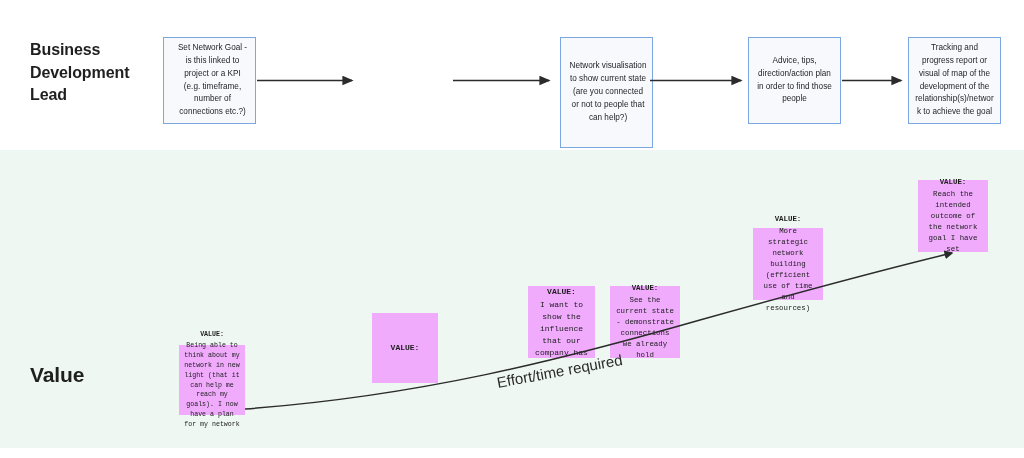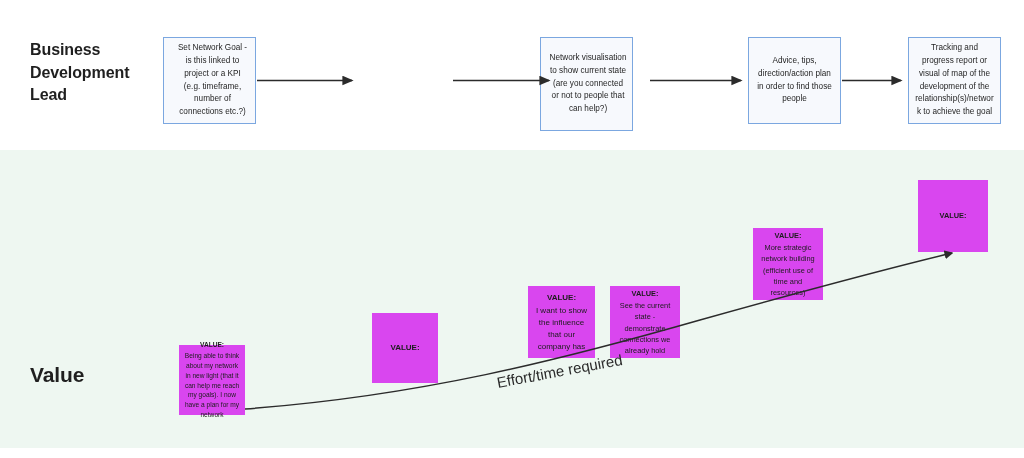--- a/index.html
+++ b/index.html
@@ -67,29 +67,30 @@
   .flow-arrows {
     position: absolute;
     left: 0; top: 0;
     width: 1024px; height: 458px;
     pointer-events: none;
   }
 
   
   .sticky {
     position: absolute;
-    background: #d946ef;
+    background: #f0abfc;
     color: #1c1c1c;
     font-size: 6.6px;
     line-height: 1.5;
     text-align: center;
     display: flex;
     align-items: center;
     justify-content: center;
     padding: 19px 4px;
+    font-family: Liberation Mono, monospace;
   }
   .sticky .note-inner { display: block; width: 100%; }
   .sticky .note-title {
     display: block;
     font-weight: bold;
     margin-bottom: 1px;
   }
 
   
   .curve-layer {
@@ -118,21 +119,21 @@
 
   <div class="row-label" id="label-bd">Business Development Lead</div>
 
   <div class="row-label" id="label-value">Value</div>
 
   <div class="process-box" style="left:163px; top:37px; width:93px; height:87px;padding-left:11px;">
     <span>Set Network Goal - is this linked to project or a KPI (e.g. timeframe, number of connections etc.?)</span>
   </div>
 
 
-  <div class="process-box" style="left:540px; top:37px; width:93px; height:94px;padding-left:8px;">
+  <div class="process-box" style="left:560px; top:37px; width:93px; height:111px;padding-left:8px;">
     <span>Network visualisation to show current state (are you connected or not to people that can help?)</span>
   </div>
 
   <div class="process-box" style="left:748px; top:37px; width:93px; height:87px;">
     <span>Advice, tips, direction/action plan in order to find those people</span>
   </div>
 
   <div class="process-box" style="left:908px; top:37px; width:93px; height:87px;">
     <span>Tracking and progress report or visual of map of the development of the relationship(s)/networ k to achieve the goal</span>
   </div>
@@ -184,20 +185,21 @@
   <div class="sticky" style="left:753px; top:228px; width:70px; height:72px; font-size:7.4px;">
     <span class="note-inner">
       <span class="note-title">VALUE:</span>
       <span>More strategic network building (efficient use of time and resources)</span>
     </span>
   </div>
 
   <div class="sticky" style="left:918px; top:180px; width:70px; height:72px; font-size:7.4px;">
     <span class="note-inner">
       <span class="note-title">VALUE:</span>
+      <span>Reach the intended outcome of the network goal I have set</span>
     </span>
   </div>
 
   <svg class="curve-layer" viewBox="0 0 1024 458">
     <path d="M245,409 C420,396 560,360 700,320 C800,292 890,268 952,253" stroke="#2b2b2b" stroke-width="1.5" fill="none" marker-end="url(#arrowhead-curve)"></path>
   </svg>
 
   <div class="curve-label">Effort/time required</div>
 
 </div>

